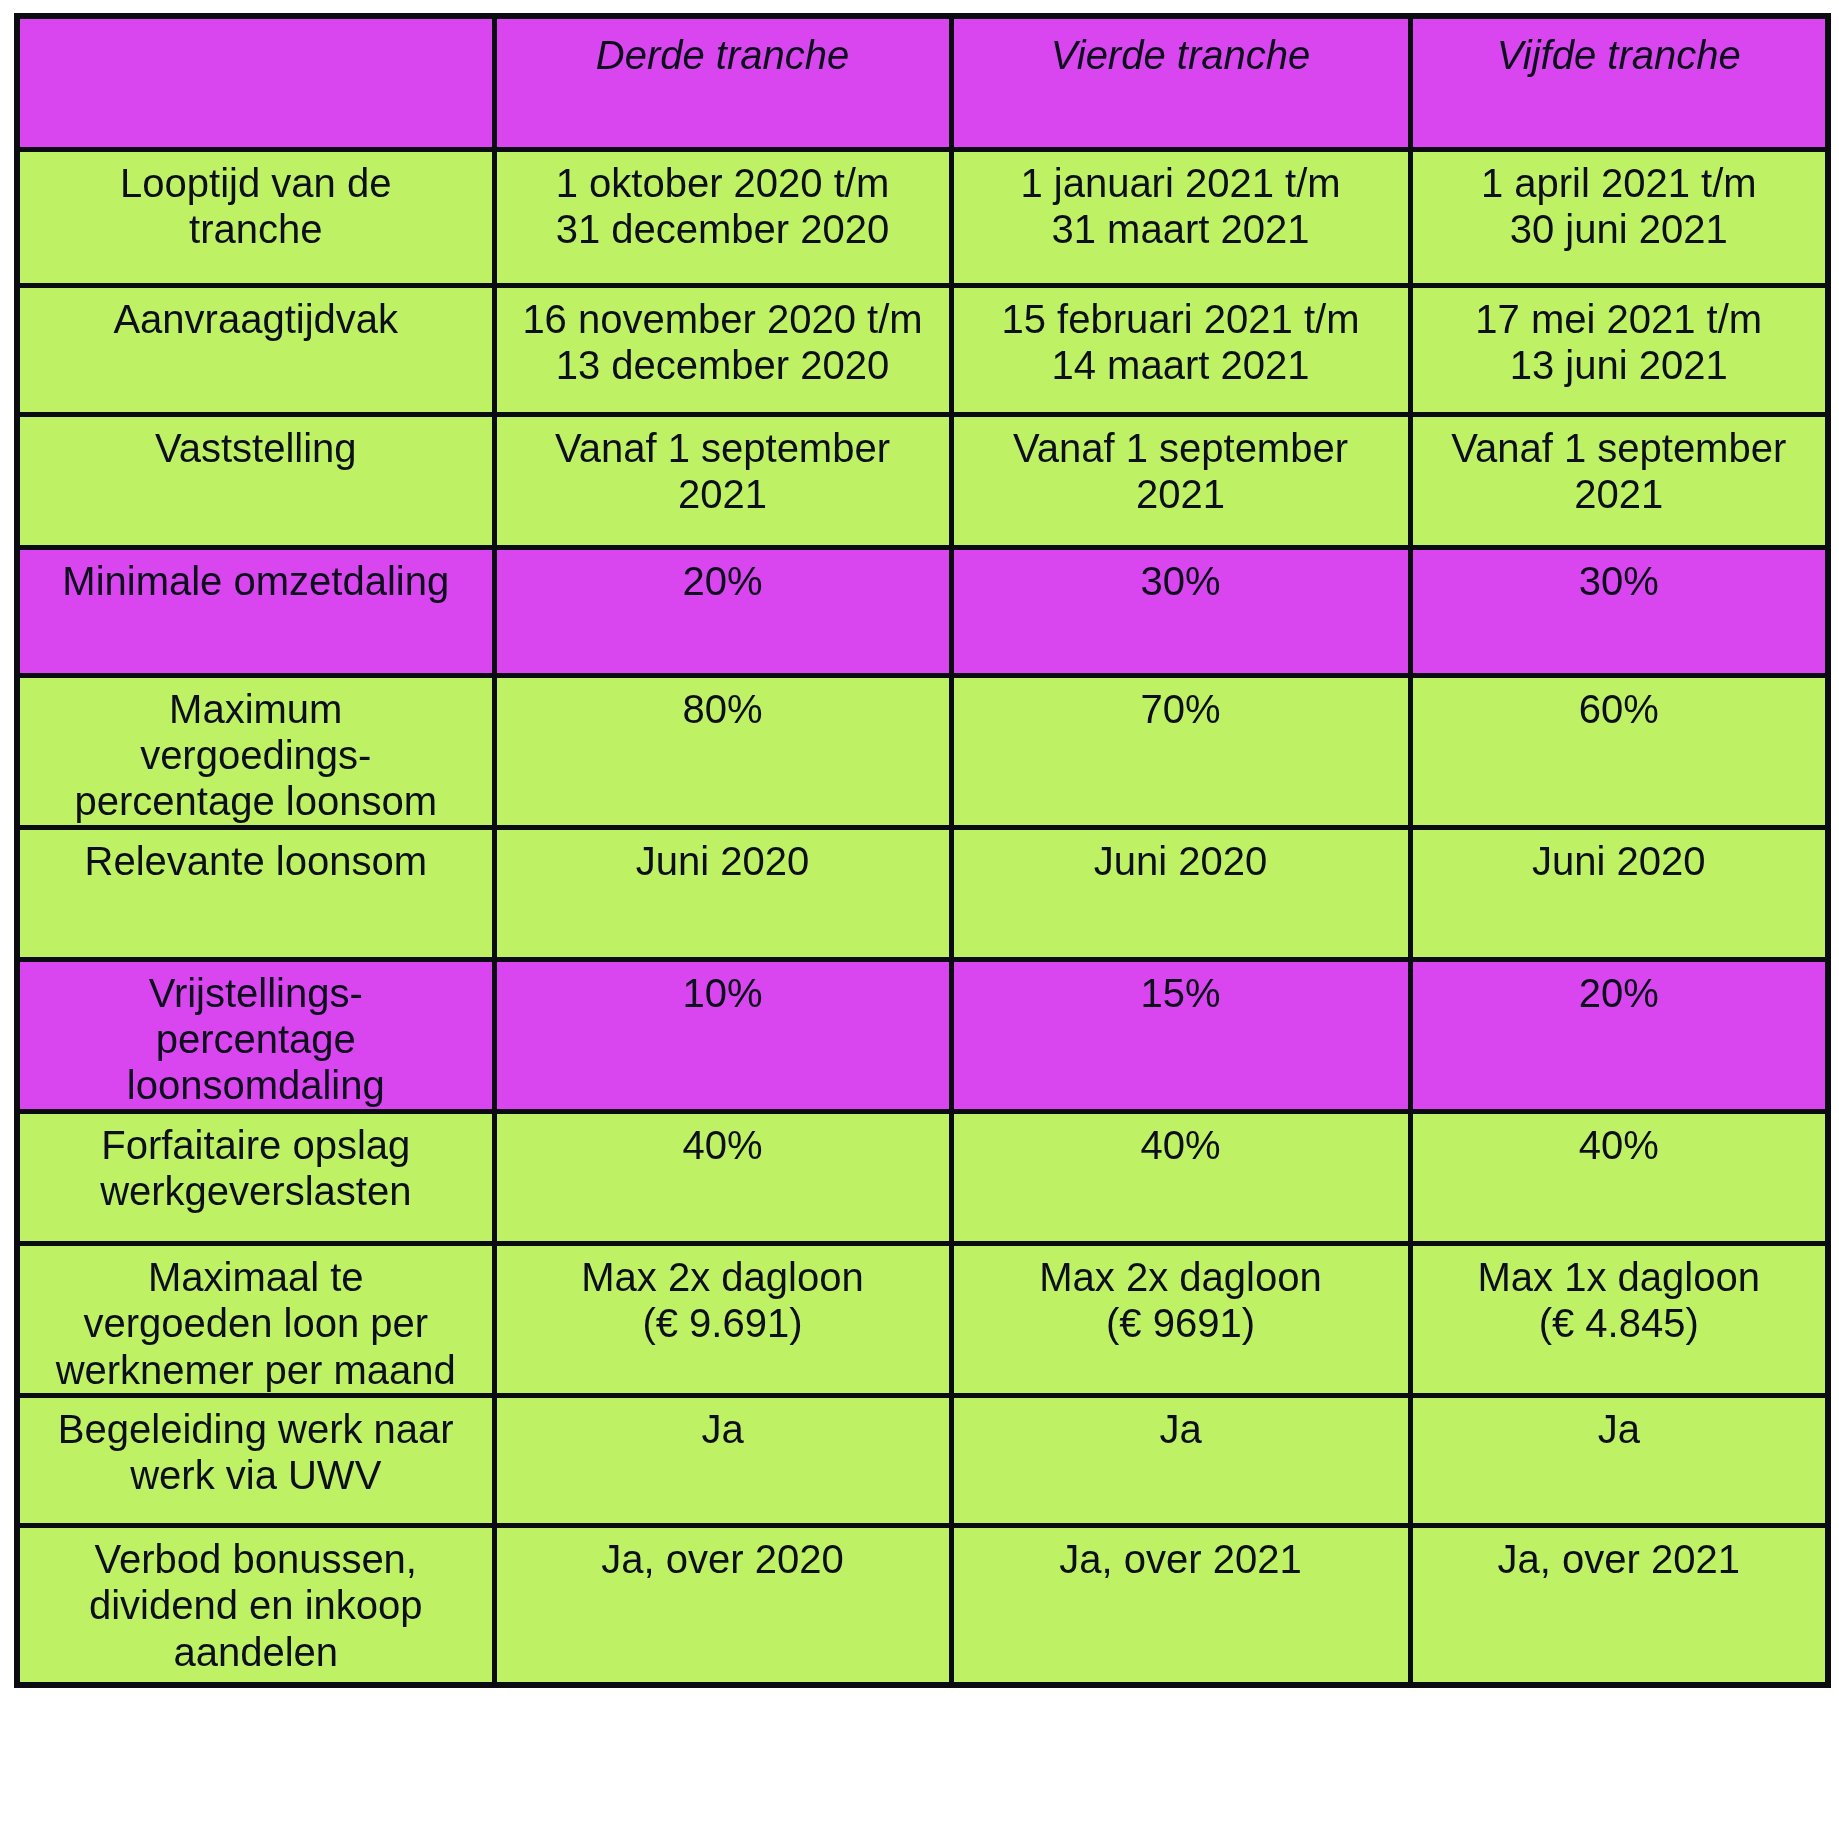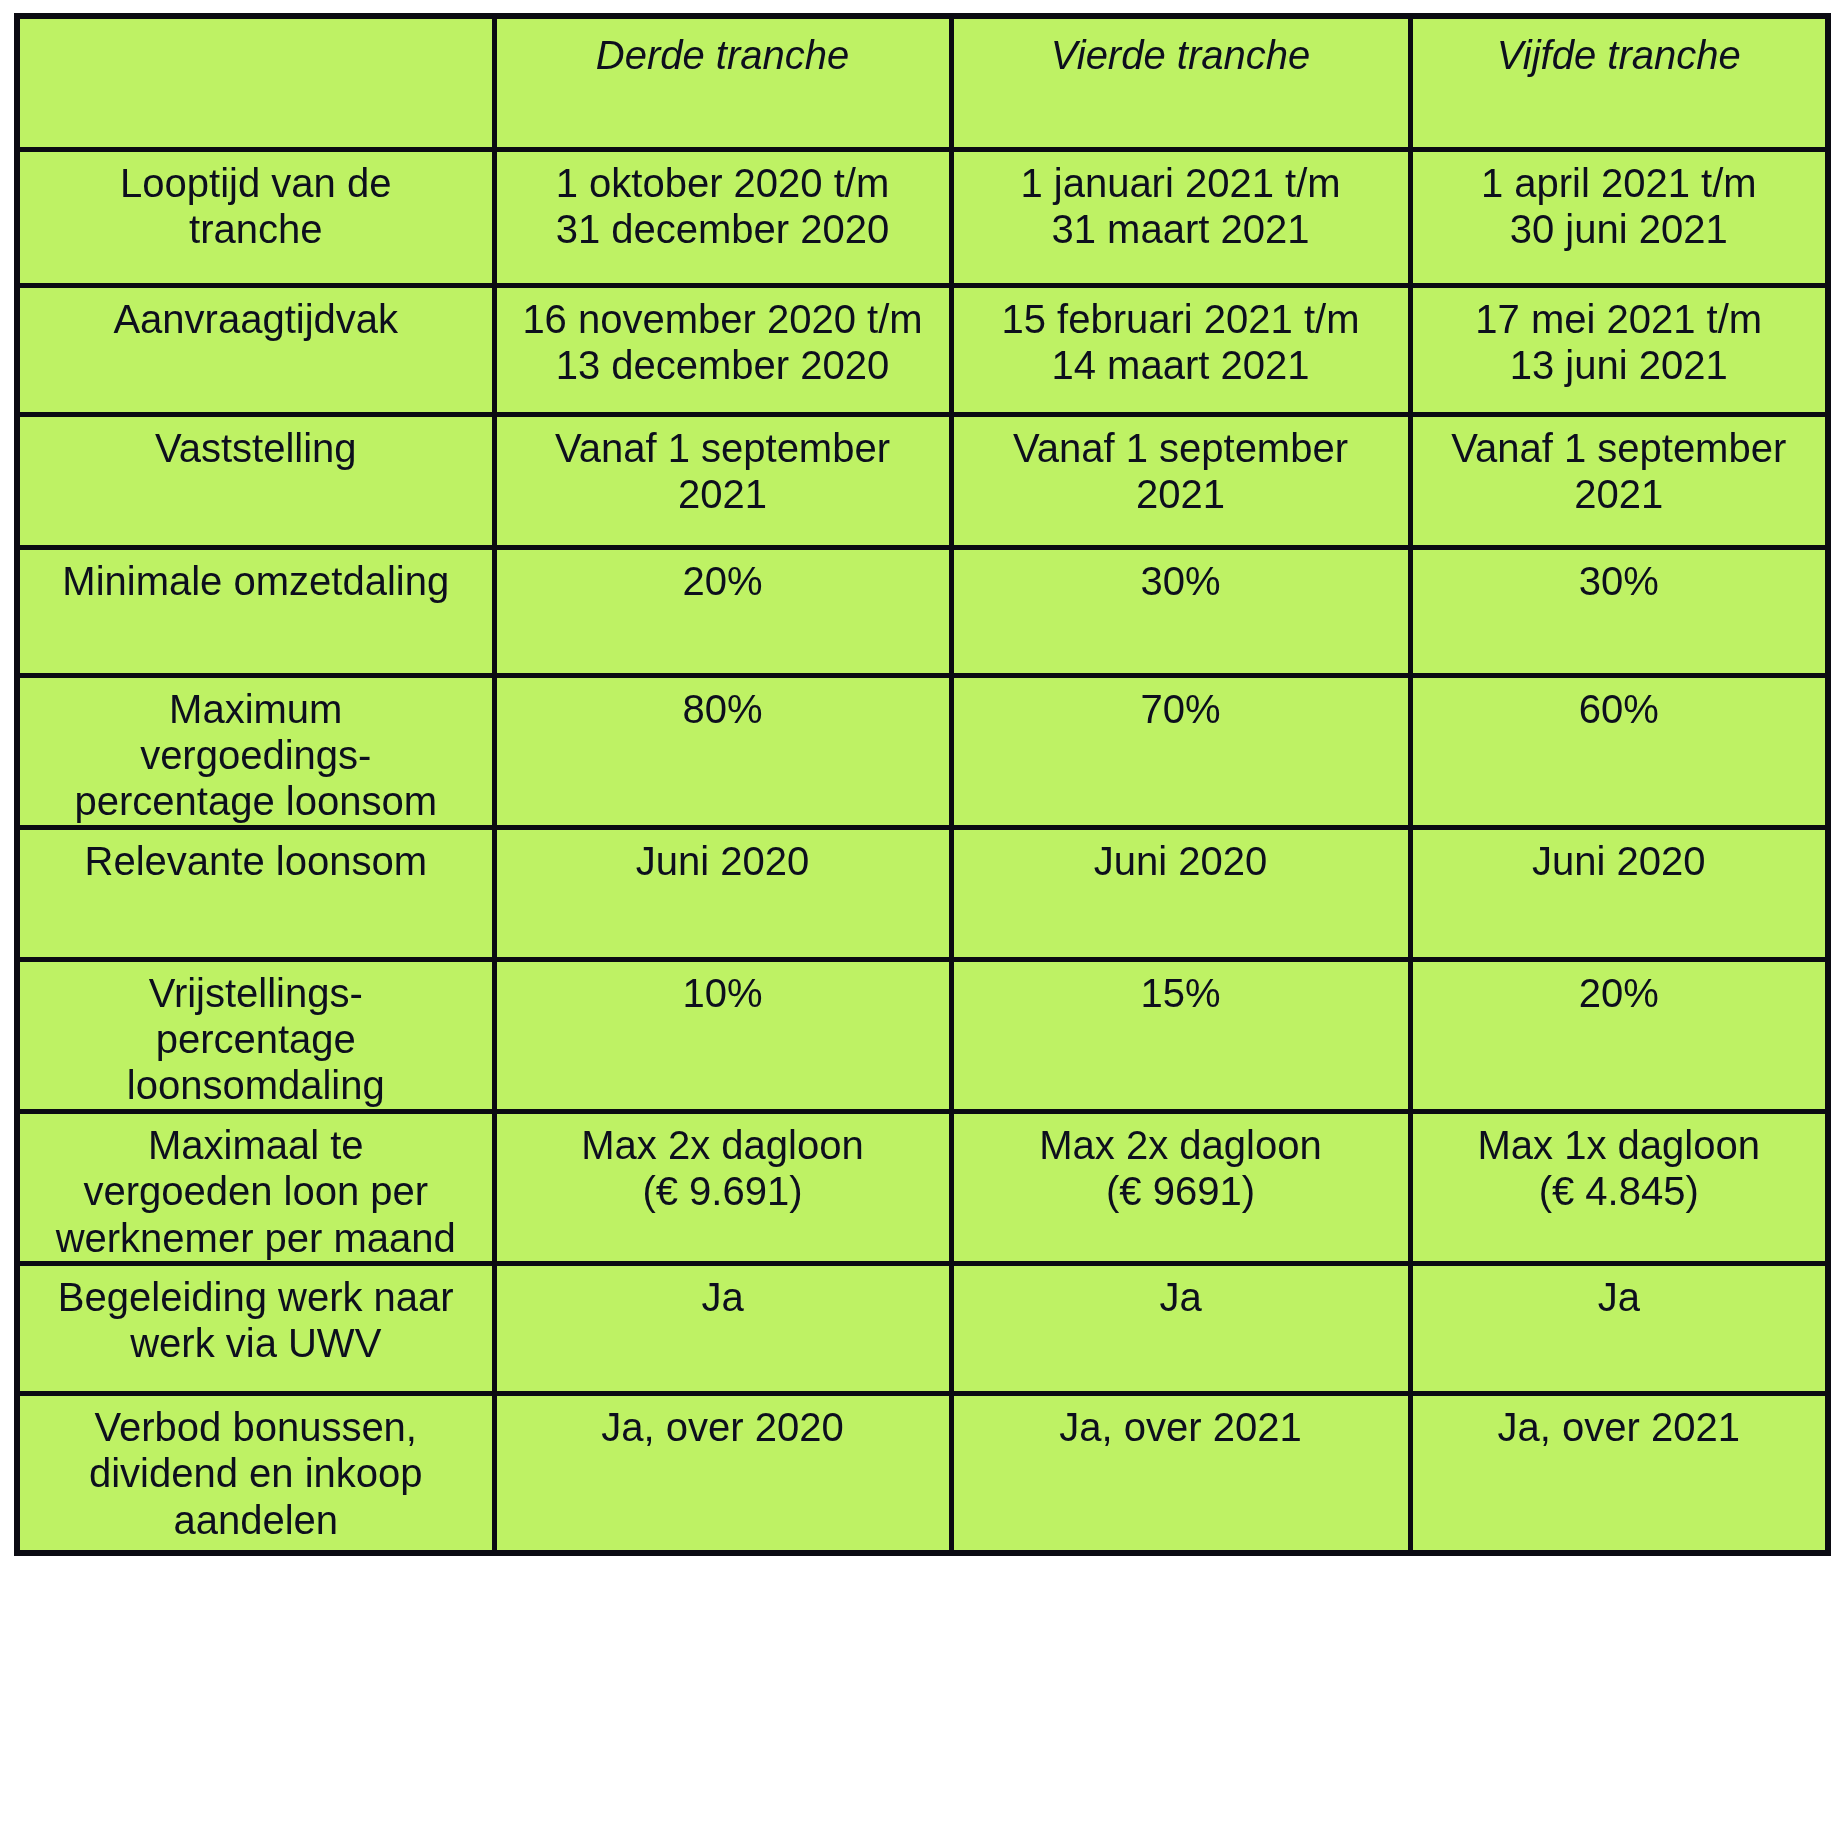--- a/index.html
+++ b/index.html
@@ -30,21 +30,21 @@
     overflow: hidden;
   }
   .tranche-table th {
     font-style: italic;
     font-weight: normal;
     padding-top: 13px;
   }
   
   .tranche-table tbody tr { background: #bef264; }
   .tranche-table thead tr,
-  .tranche-table tbody tr.light { background: #bef264; }
+  .tranche-table tbody tr.light { background: #d946ef; }
 </style>
 </head>
 <body>
 
 <div class="page">
   <table class="tranche-table">
     <colgroup>
       <col style="width:477px">
       <col style="width:457px">
       <col style="width:459px">
@@ -108,20 +108,27 @@
         <td>Juni 2020</td>
       </tr>
       <tr class="light" style="height:148px">
         <td>Vrijstellings-
 percentage
 loonsomdaling</td>
         <td>10%</td>
         <td>15%</td>
         <td>20%</td>
       </tr>
+      <tr style="height:132px">
+        <td>Forfaitaire opslag
+werkgeverslasten</td>
+        <td>40%</td>
+        <td>40%</td>
+        <td>40%</td>
+      </tr>
       <tr style="height:146px">
         <td>Maximaal te
 vergoeden loon per
 werknemer per maand</td>
         <td>Max 2x dagloon
 (€ 9.691)</td>
         <td>Max 2x dagloon
 (€ 9691)</td>
         <td>Max 1x dagloon
 (€ 4.845)</td>

